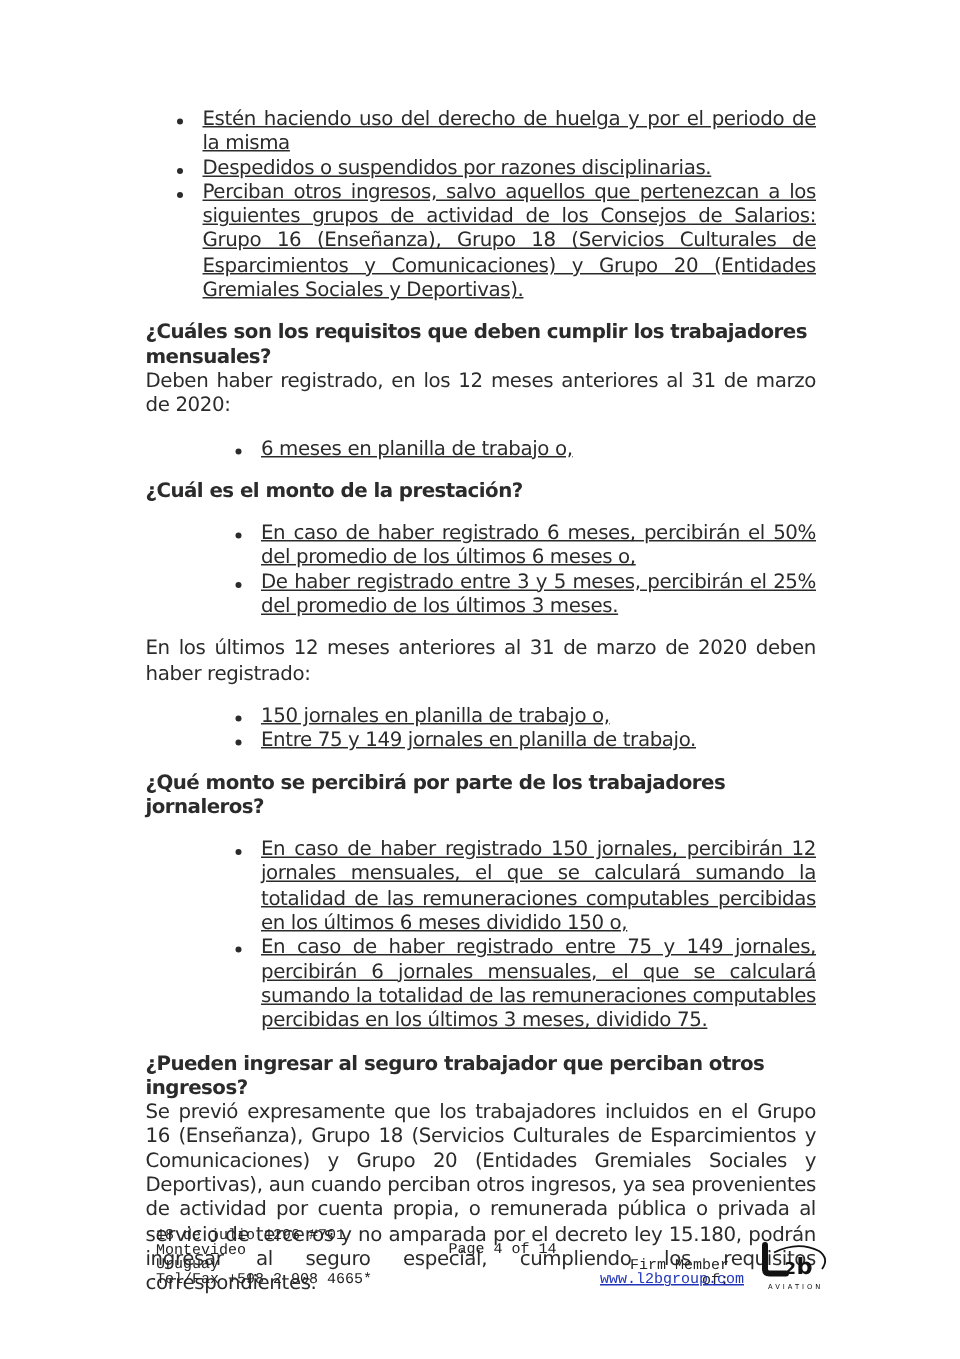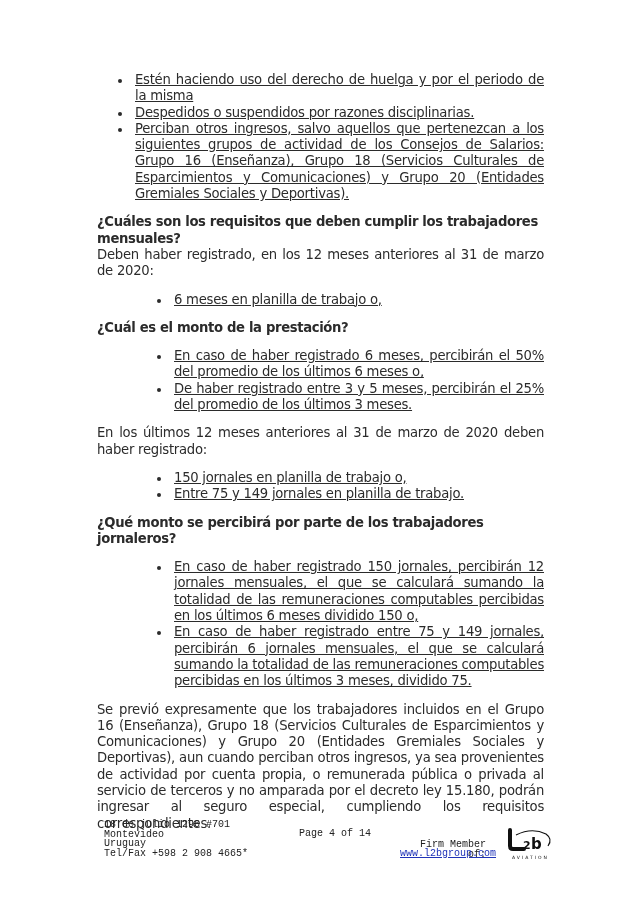--- a/index.html
+++ b/index.html
@@ -72,20 +72,21 @@
 
     <div class="gap"></div>
     <div class="q center">¿Qué monto se percibirá por parte de los trabajadores jornaleros?</div>
     <div class="gap"></div>
     <ul class="l2">
       <li>En caso de haber registrado 150 jornales, percibirán 12 jornales mensuales, el que se calculará sumando la totalidad de las remuneraciones computables percibidas en los últimos 6 meses dividido 150 o,</li>
       <li>En caso de haber registrado entre 75 y 149 jornales, percibirán 6 jornales mensuales, el que se calculará sumando la totalidad de las remuneraciones computables percibidas en los últimos 3 meses, dividido 75.</li>
     </ul>
 
     <div class="gap"></div>
+    <div class="q center">¿Pueden ingresar al seguro trabajador que perciban otros ingresos?</div>
     <div class="just">Se previó expresamente que los trabajadores incluidos en el Grupo 16 (Enseñanza), Grupo 18 (Servicios Culturales de Esparcimientos y Comunicaciones) y Grupo 20 (Entidades Gremiales Sociales y Deportivas), aun cuando perciban otros ingresos, ya sea provenientes de actividad por cuenta propia, o remunerada pública o privada al servicio de terceros y no amparada por el decreto ley 15.180, podrán ingresar al seguro especial, cumpliendo los requisitos correspondientes.</div>
   </div>
 
   <div class="footer" style="left:104px; top:820px;">
     <div>18 de julio 1296 #701</div>
     <div>Montevideo</div>
     <div>Uruguay</div>
     <div>Tel/Fax +598 2 908 4665*</div>
   </div>
   <div class="footer link" style="left:104px; top:868px;margin-top:46px;">www.yelpofacal.com</div>

